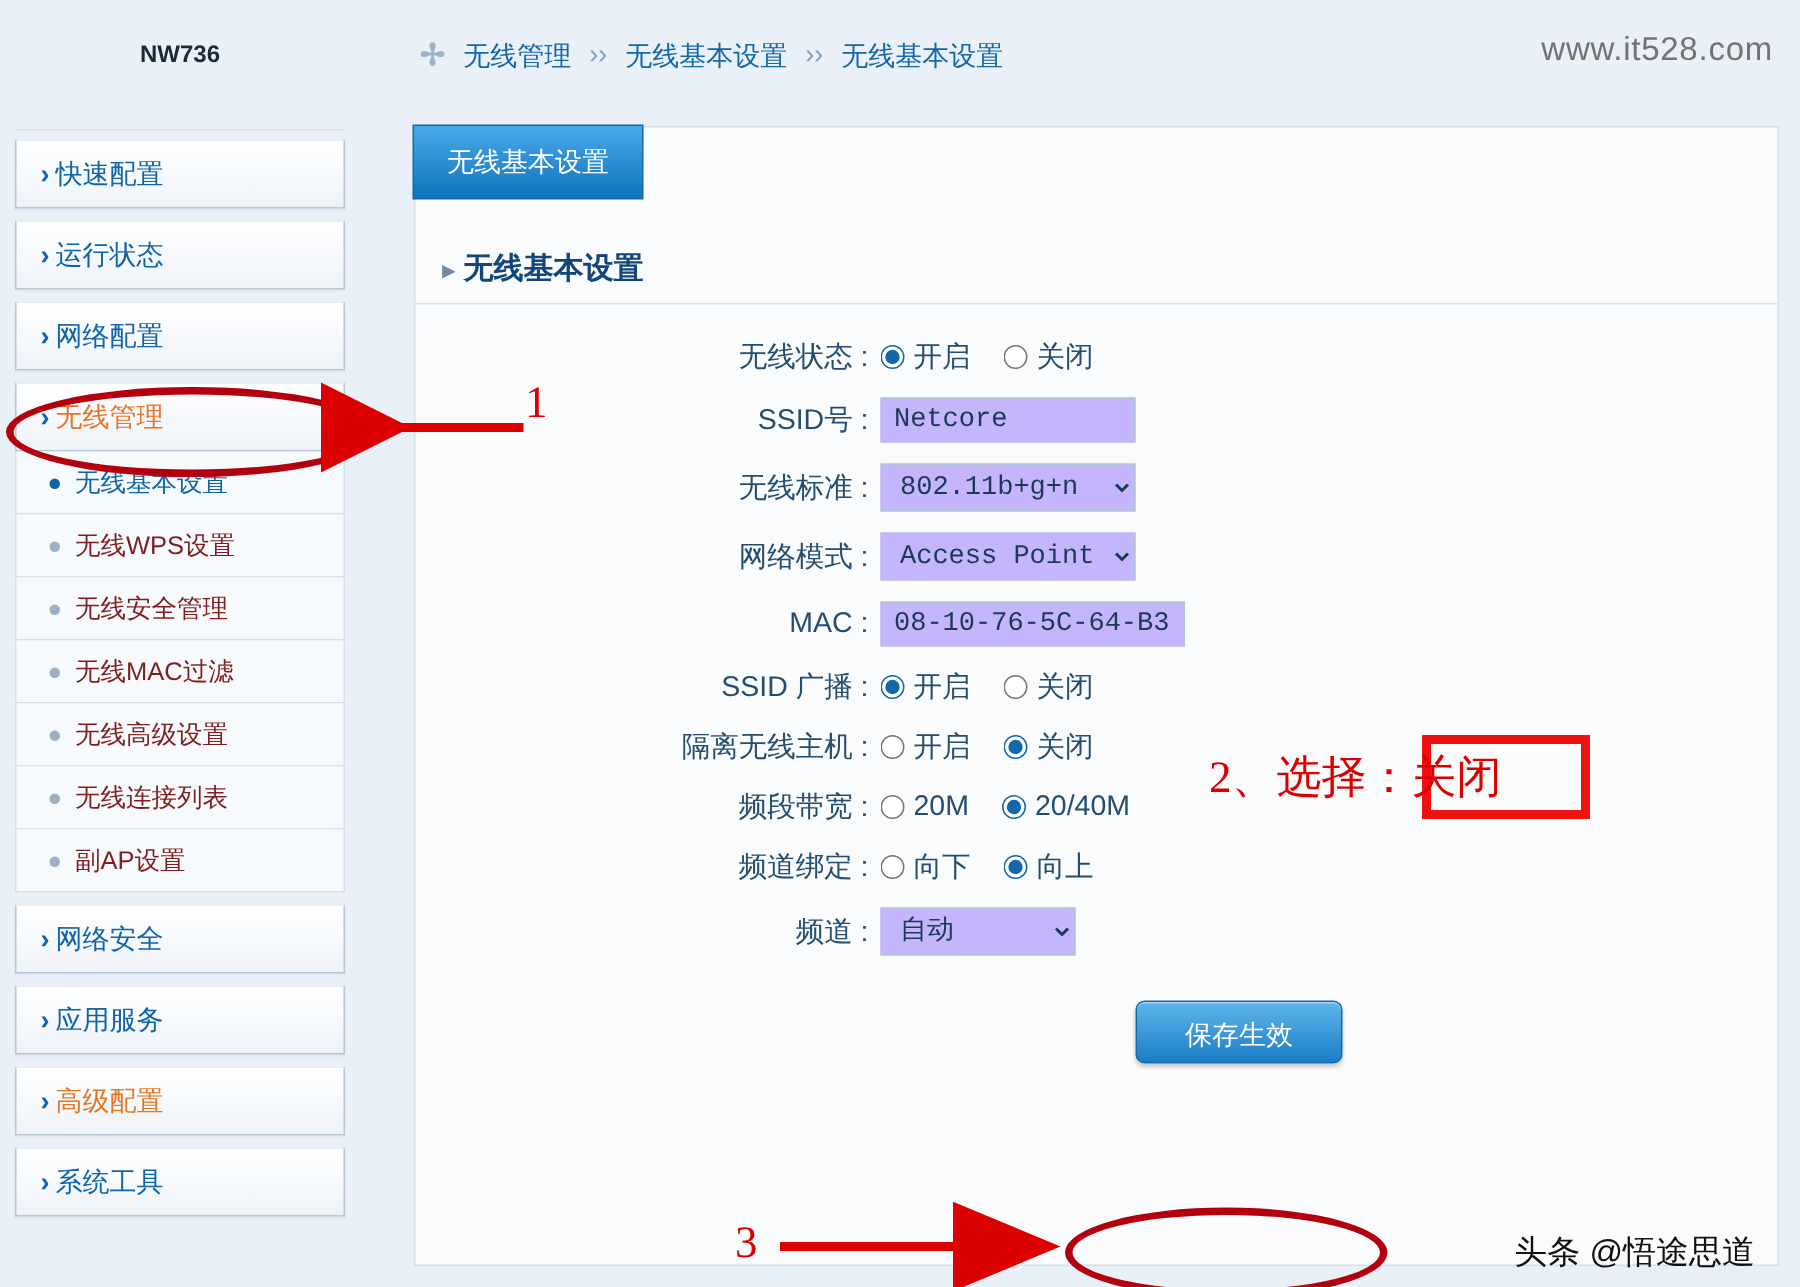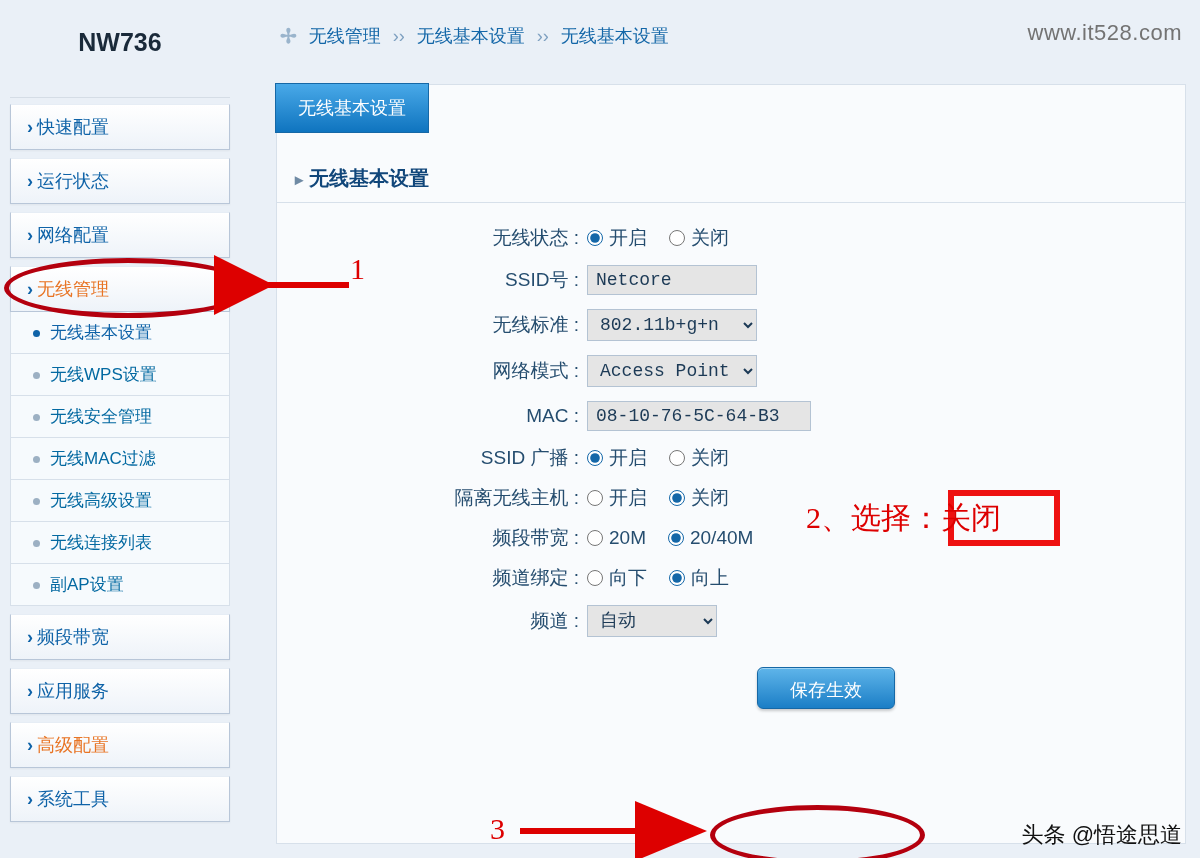--- a/index.html
+++ b/index.html
@@ -15,21 +15,21 @@
     color: #737373; font-size: 22px; letter-spacing: 0.5px;
     z-index: 1;
   }
 
   
   .sidebar {
     position: absolute; left: 10px; top: 0;
     width: 220px;
   }
   .device-title {
-    text-align: center; font-size: 25px; font-weight: bold;
+    text-align: center; font-size: 16px; font-weight: bold;
     color: #1a2a3a; padding: 28px 0 40px;
     border-bottom: 1px solid #d5dde6;
   }
   .nav-item {
     background: linear-gradient(#ffffff, #eef3f9);
     border: 1px solid #b8c6d8;
     border-top: 1px solid #e6edf5;
     padding: 10px 16px;
     font-size: 18px;
     color: #0f63a8;
@@ -40,21 +40,21 @@
   .nav-item.first { margin-top: 6px; }
   .nav-caret::before { content: "›"; margin-right: 4px; color:#0f63a8; font-weight:bold; }
   .nav-item.active { color: #e87424; }
   .nav-item.orange { color: #e87424; }
   .sub-item {
     background: #f6fafd;
     border: 1px solid #d7e0ea;
     border-top: none;
     padding: 9px 14px 9px 22px;
     font-size: 17px;
-    color: #0369a1;
+    color: #7f1d1d;
     cursor: pointer;
   }
   .sub-item.active { color: #0f63a8; }
   .bullet {
     display: inline-block; width: 7px; height: 7px;
     background: #9cb0c3; border-radius: 50%;
     margin-right: 10px; vertical-align: middle;
   }
   .sub-item.active .bullet { background:#0f63a8; }
 
@@ -99,27 +99,27 @@
     font-size: 19px; color: #254d6f;
   }
   .label {
     flex: 0 0 310px; text-align: right;
     padding-right: 8px;
   }
   .value { display: flex; align-items: flex-end; gap: 22px; }
   .radio { display:inline-flex; align-items:center; gap:6px; }
   input[type=radio] { width:16px; height:16px; accent-color:#1467a8; }
   input[type=text], select {
-    border: 1px solid #b4c3d3; background:#e5e5e5;
+    border: 1px solid #b4c3d3; background:#c4b5fd;
     font-family: "Courier New", monospace;
     font-size: 18px; color:#1c3a56;
     padding: 4px 8px;
   }
   .text-med { width: 170px; }
-  .text-wide { width: 224px; }
+  .text-wide { width: 203px; }
   select { font-family: "Courier New", monospace; }
 
   
   .save-btn {
     display:inline-block;
     background: linear-gradient(#5fb5ea, #1b7ec6);
     color:#fff; font-size: 18px;
     padding: 10px 32px 6px;
     border-radius: 6px;
     border: 1px solid #1668a6;
@@ -140,21 +140,21 @@
   }
   .anno {
     position:absolute; color:#d00; font-size: 30px; font-family: SimSun, serif;
   }
   .anno.a1 { left:350px; top:252px; }
   .anno.a3 { left:490px; top:812px; }
   .arrow { position:absolute; pointer-events:none; }
   .arrow svg { overflow:visible; }
 
   .attrib {
-    position:absolute; right: 18px; bottom: 8px;
+    position:absolute; right: 30px; bottom: 8px;
     font-size: 22px; color:#111;
   }
 </style>
 </head>
 <body>
 
 <div class="watermark">www.it528.com</div>
 
 <div class="sidebar">
   <div class="device-title">NW736</div>
@@ -165,21 +165,21 @@
   <div class="nav-item active"><span class="nav-caret"></span><span>无线管理</span></div>
 
   <div class="sub-item active"><span class="bullet"></span><span>无线基本设置</span></div>
   <div class="sub-item"><span class="bullet"></span><span>无线WPS设置</span></div>
   <div class="sub-item"><span class="bullet"></span><span>无线安全管理</span></div>
   <div class="sub-item"><span class="bullet"></span><span>无线MAC过滤</span></div>
   <div class="sub-item"><span class="bullet"></span><span>无线高级设置</span></div>
   <div class="sub-item"><span class="bullet"></span><span>无线连接列表</span></div>
   <div class="sub-item"><span class="bullet"></span><span>副AP设置</span></div>
 
-  <div class="nav-item"><span class="nav-caret"></span><span>频段带宽</span></div>
+  <div class="nav-item"><span class="nav-caret"></span><span>网络安全</span></div>
   <div class="nav-item"><span class="nav-caret"></span><span>应用服务</span></div>
   <div class="nav-item orange"><span class="nav-caret" style="color:#e87424"></span><span>高级配置</span></div>
   <div class="nav-item"><span class="nav-caret"></span><span>系统工具</span></div>
 </div>
 
 <div class="breadcrumb">
   <span class="plus">✢</span>
   <span>无线管理</span>
   <span class="sep">››</span>
   <span>无线基本设置</span>

